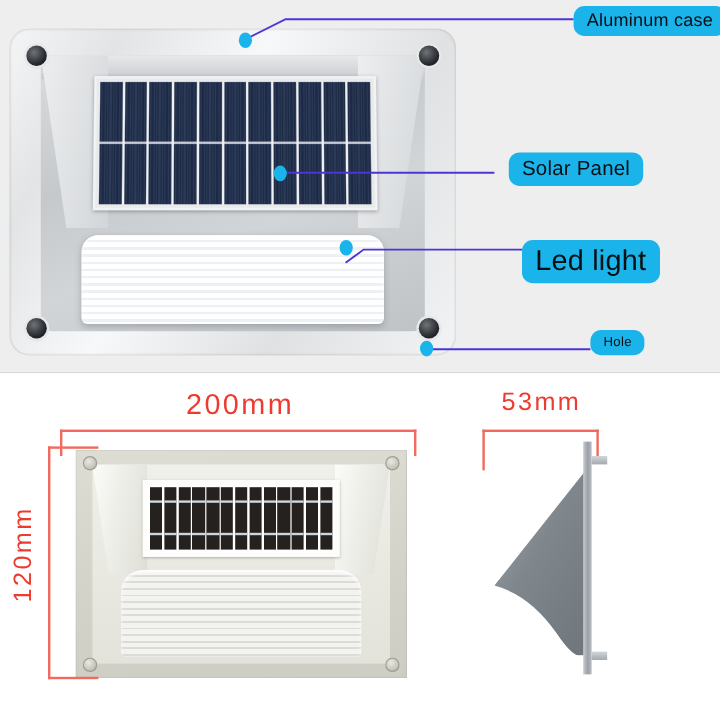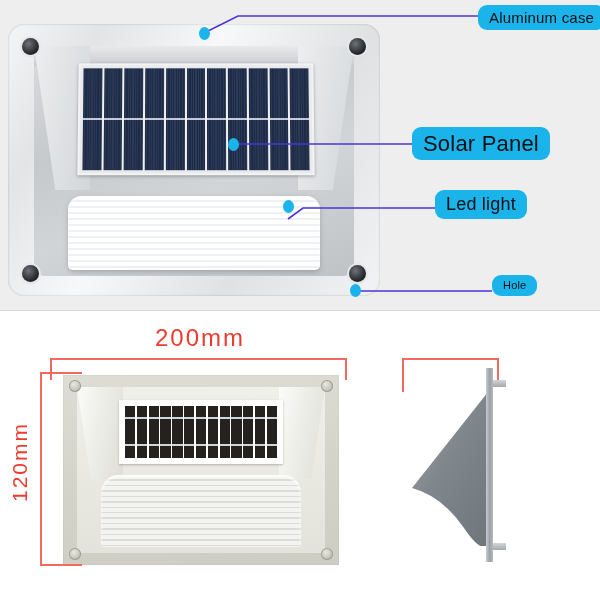--- a/index.html
+++ b/index.html
@@ -327,23 +327,23 @@
       <polyline points="355,291 492,291" fill="none" stroke="#4b35d6" stroke-width="1.6"></polyline>
     </svg>
 
     <div class="dot" style="left:199px;top:27px"></div>
     <div class="dot" style="left:228px;top:138px"></div>
     <div class="dot" style="left:283px;top:200px"></div>
     <div class="dot" style="left:350px;top:284px"></div>
 
     <div class="callout" style="left:478px;top:5px;font-size:15px">Aluminum case</div>
 
-    <div class="callout" style="left:412px;top:127px;font-size:22px">Solar Panel</div>
-
-    <div class="callout" style="left:435px;top:190px;font-size:18px">Led light</div>
+    <div class="callout" style="left:424px;top:127px;font-size:17px">Solar Panel</div>
+
+    <div class="callout" style="left:435px;top:200px;font-size:24px">Led light</div>
 
     <div class="callout" style="left:492px;top:275px;font-size:11px">Hole</div>
   </div>
 
   <div id="divider"></div>
 
   <div id="bottom-section"></div>
 
   <div id="front-drawing">
     <div class="fd-cavity">
@@ -385,14 +385,15 @@
   <div class="dim-text" style="left:155px;top:324px;font-size:24px;letter-spacing:2px">200mm</div>
 
   <div class="dim-line" style="left:40px;top:372px;width:1.6px;height:194px"></div>
   <div class="tick" style="left:40px;top:372px;width:42px;height:1.6px"></div>
   <div class="tick" style="left:40px;top:564px;width:42px;height:1.6px"></div>
   <div class="dim-text" style="left:-20px;top:450px;width:80px;text-align:center;font-size:21px;letter-spacing:2px;transform:rotate(-90deg)">120mm</div>
 
   <div class="dim-line" style="left:402px;top:358px;width:97px;height:1.6px"></div>
   <div class="tick" style="left:402px;top:358px;width:1.6px;height:34px"></div>
   <div class="tick" style="left:497px;top:358px;width:1.6px;height:22px"></div>
+  <div class="dim-text" style="left:418px;top:324px;font-size:21px;letter-spacing:2px">53mm</div>
 
 </div>
 
 </body></html>

